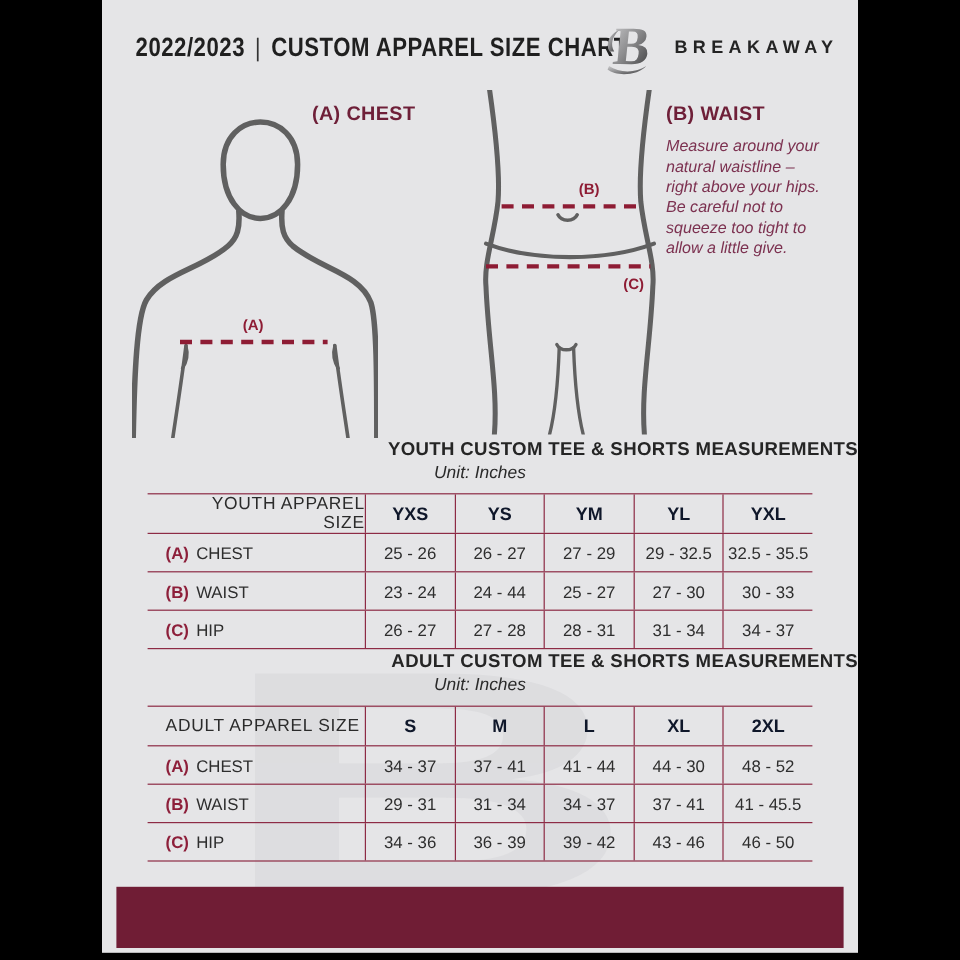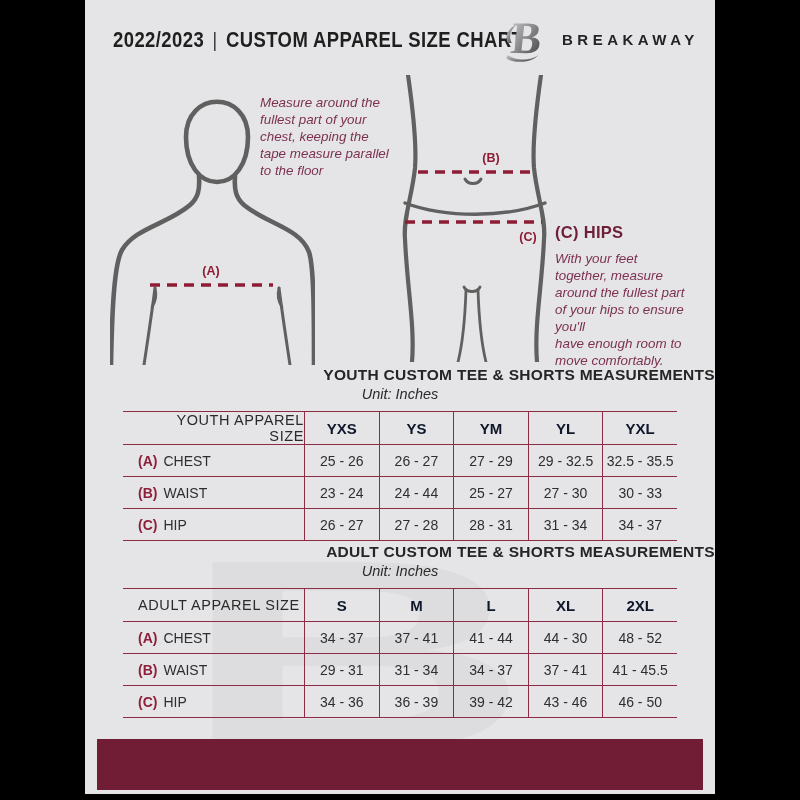--- a/index.html
+++ b/index.html
@@ -94,35 +94,30 @@
       <path d="M 71 215 C 70 244 68 267 63 287" stroke-width="2.8"></path>
       <path d="M 83 215 C 84 244 86 267 91 287" stroke-width="2.8"></path>
     </g>
     <line x1="23" y1="97" x2="136" y2="97" stroke="#8e1c34" stroke-width="3.6" stroke-dasharray="10 7"></line>
     <text x="96" y="87" text-anchor="middle" font-size="12.5" font-weight="bold" fill="#8e1c34">(B)</text>
     <line x1="10" y1="147" x2="147" y2="147" stroke="#8e1c34" stroke-width="3.6" stroke-dasharray="10 7"></line>
     <text x="133" y="166" text-anchor="middle" font-size="12.5" font-weight="bold" fill="#8e1c34">(C)</text>
   </svg>
 
   <div class="instr" style="left:175px;top:86px;">
-    <div class="instr-body">Measure around the
-fullest part of your
-chest, keeping the
-tape measure parallel
-to the floor</div>
-  </div>
-  <div class="instr" style="left:470px;top:223px;width:158px;">
-    <div class="instr-title">(C) HIPS</div>
-    <div class="instr-body">With your feet
-together, measure
-around the fullest part
-of your hips to ensure
-you'll
-have enough room to
-move comfortably.</div>
+    <div class="instr-title">(A) CHEST</div>
+  </div>
+  <div class="instr" style="left:470px;top:86px;">
+    <div class="instr-title">(B) WAIST</div>
+    <div class="instr-body">Measure around your
+natural waistline –
+right above your hips.
+Be careful not to
+squeeze too tight to
+allow a little give.</div>
   </div>
 
   <div class="sec-title" style="top:366px;">YOUTH CUSTOM TEE &amp; SHORTS MEASUREMENTS</div>
   <div class="sec-unit" style="top:386px;">Unit: Inches</div>
   <div class="tbl" style="top:411px;">
     <div class="tr thead">
       <div class="first">YOUTH APPAREL SIZE</div>
       <div>YXS</div>
       <div>YS</div>
       <div>YM</div>

